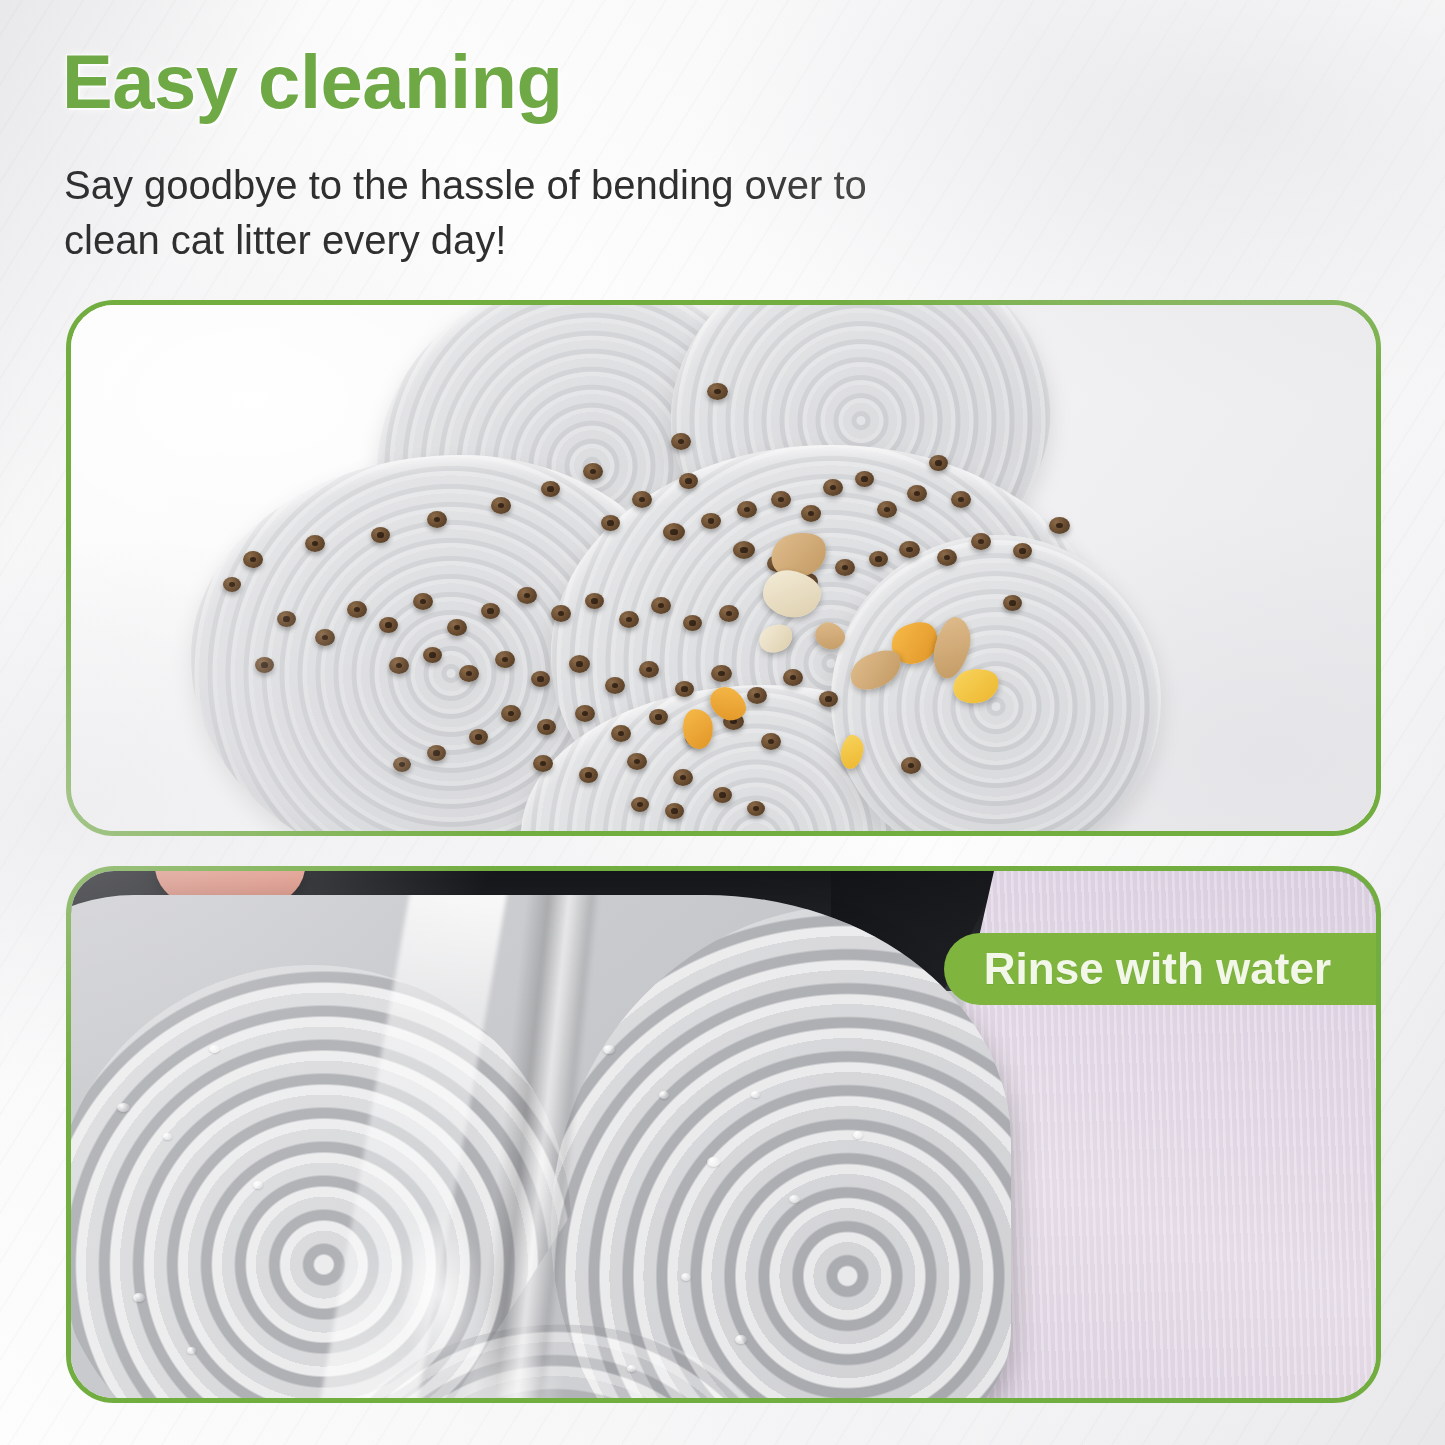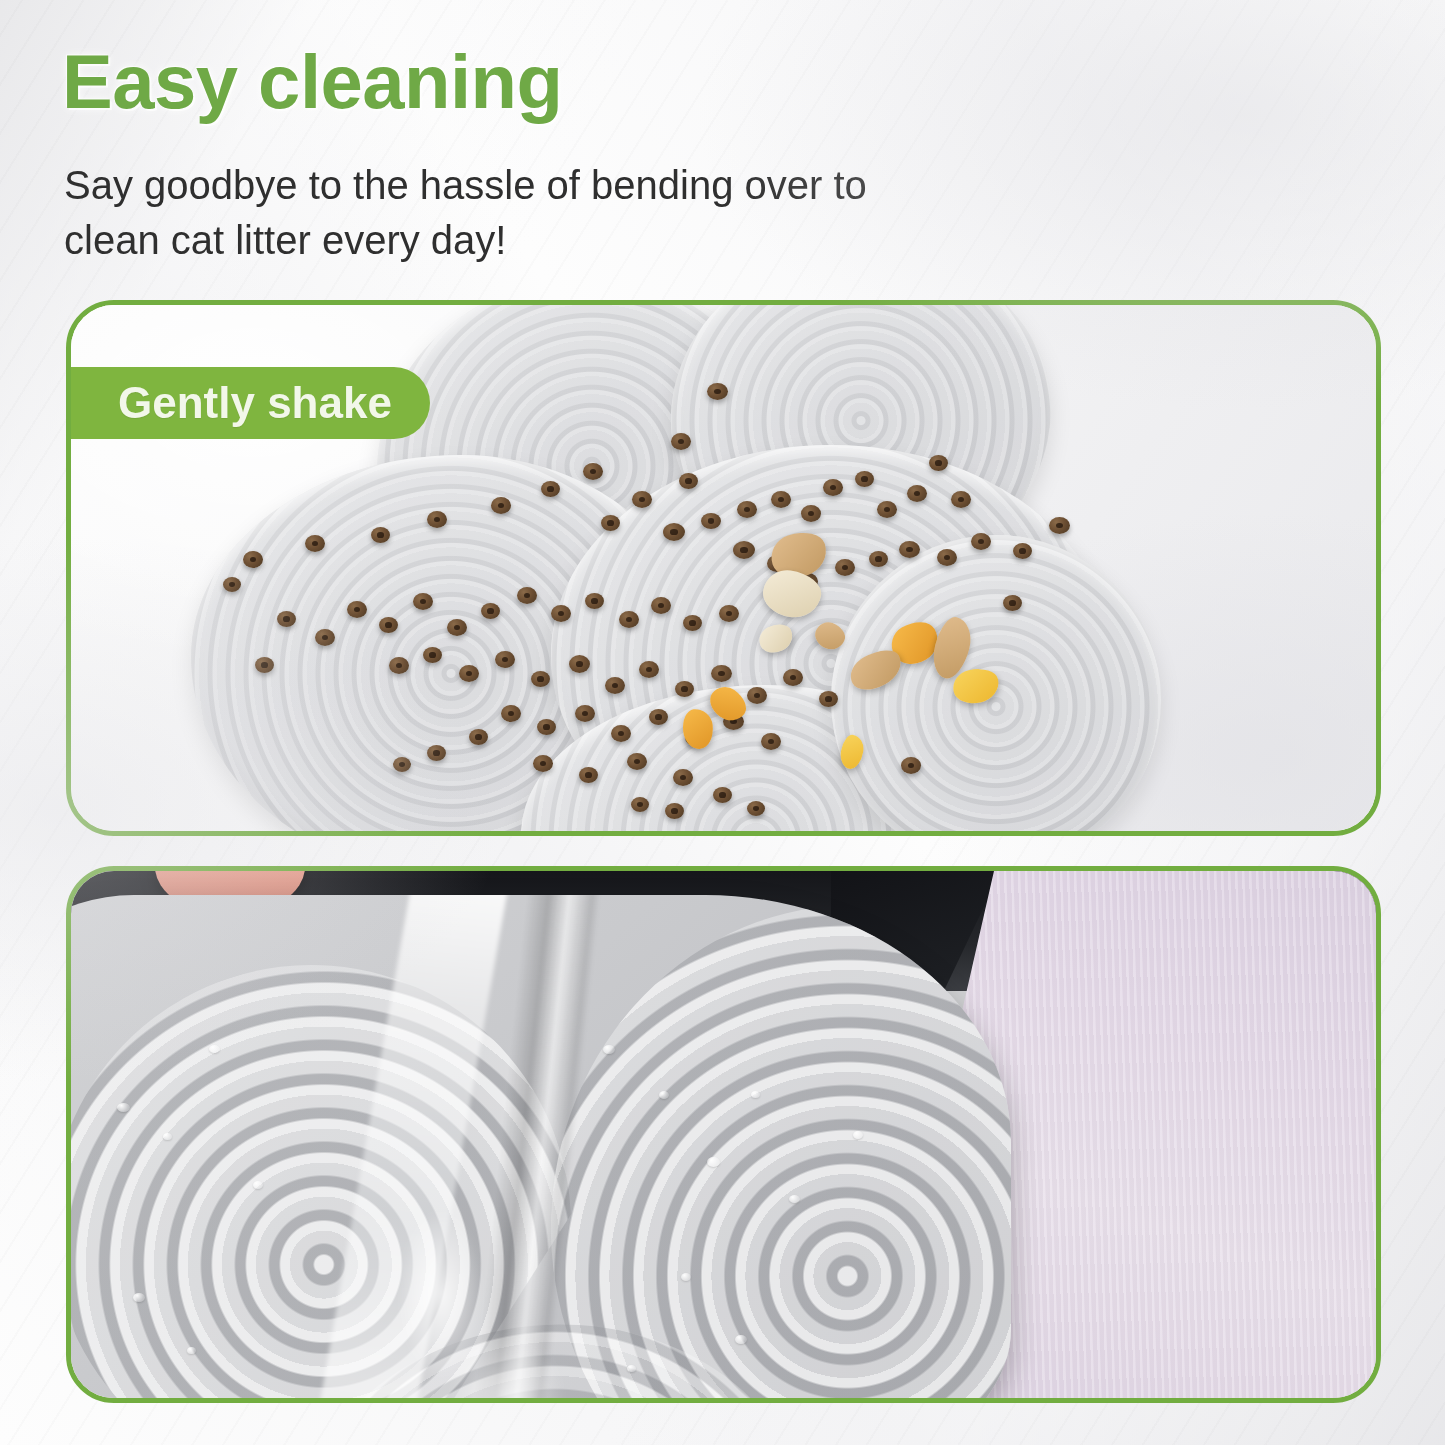--- a/index.html
+++ b/index.html
@@ -481,21 +481,20 @@
       <div class="treat org" style="left:820px;top:318px;width:48px;height:40px;transform:rotate(-30deg);"></div>
       <div class="treat tan" style="left:864px;top:312px;width:34px;height:62px;transform:rotate(14deg);"></div>
       <div class="treat tan" style="left:778px;top:348px;width:54px;height:34px;transform:rotate(-28deg);"></div>
       <div class="treat yel" style="left:882px;top:364px;width:46px;height:34px;transform:rotate(-12deg);"></div>
       <div class="treat org" style="left:638px;top:384px;width:38px;height:30px;transform:rotate(36deg);"></div>
       <div class="treat org" style="left:612px;top:404px;width:30px;height:40px;transform:rotate(-6deg);"></div>
       <div class="treat tan" style="left:744px;top:318px;width:30px;height:26px;transform:rotate(22deg);"></div>
       <div class="treat yel" style="left:770px;top:430px;width:22px;height:34px;transform:rotate(10deg);"></div>
     </div>
 
-    <div class="badge badge-left">Gently shake</div>
   </div>
 
   <div class="card" id="card-rinse">
 
     <div class="photo" id="photo-rinse">
       <div class="sink-dark"></div>
       <div class="fingertip"></div>
       <div class="sink-corner"></div>
 
       <div class="towel"></div>
@@ -521,15 +520,16 @@
         <div class="droplet" style="left:716px;top:262px;width:13px;height:10px;"></div>
         <div class="droplet" style="left:760px;top:196px;width:9px;height:7px;"></div>
         <div class="droplet" style="left:798px;top:300px;width:11px;height:8px;"></div>
         <div class="droplet" style="left:690px;top:378px;width:10px;height:8px;"></div>
         <div class="droplet" style="left:744px;top:440px;width:12px;height:9px;"></div>
         <div class="droplet" style="left:636px;top:470px;width:9px;height:7px;"></div>
         <div class="droplet" style="left:862px;top:236px;width:10px;height:8px;"></div>
       </div>
     </div>
 
+    <div class="badge badge-right">Rinse with water</div>
   </div>
 
 </div>
 
 </body></html>

